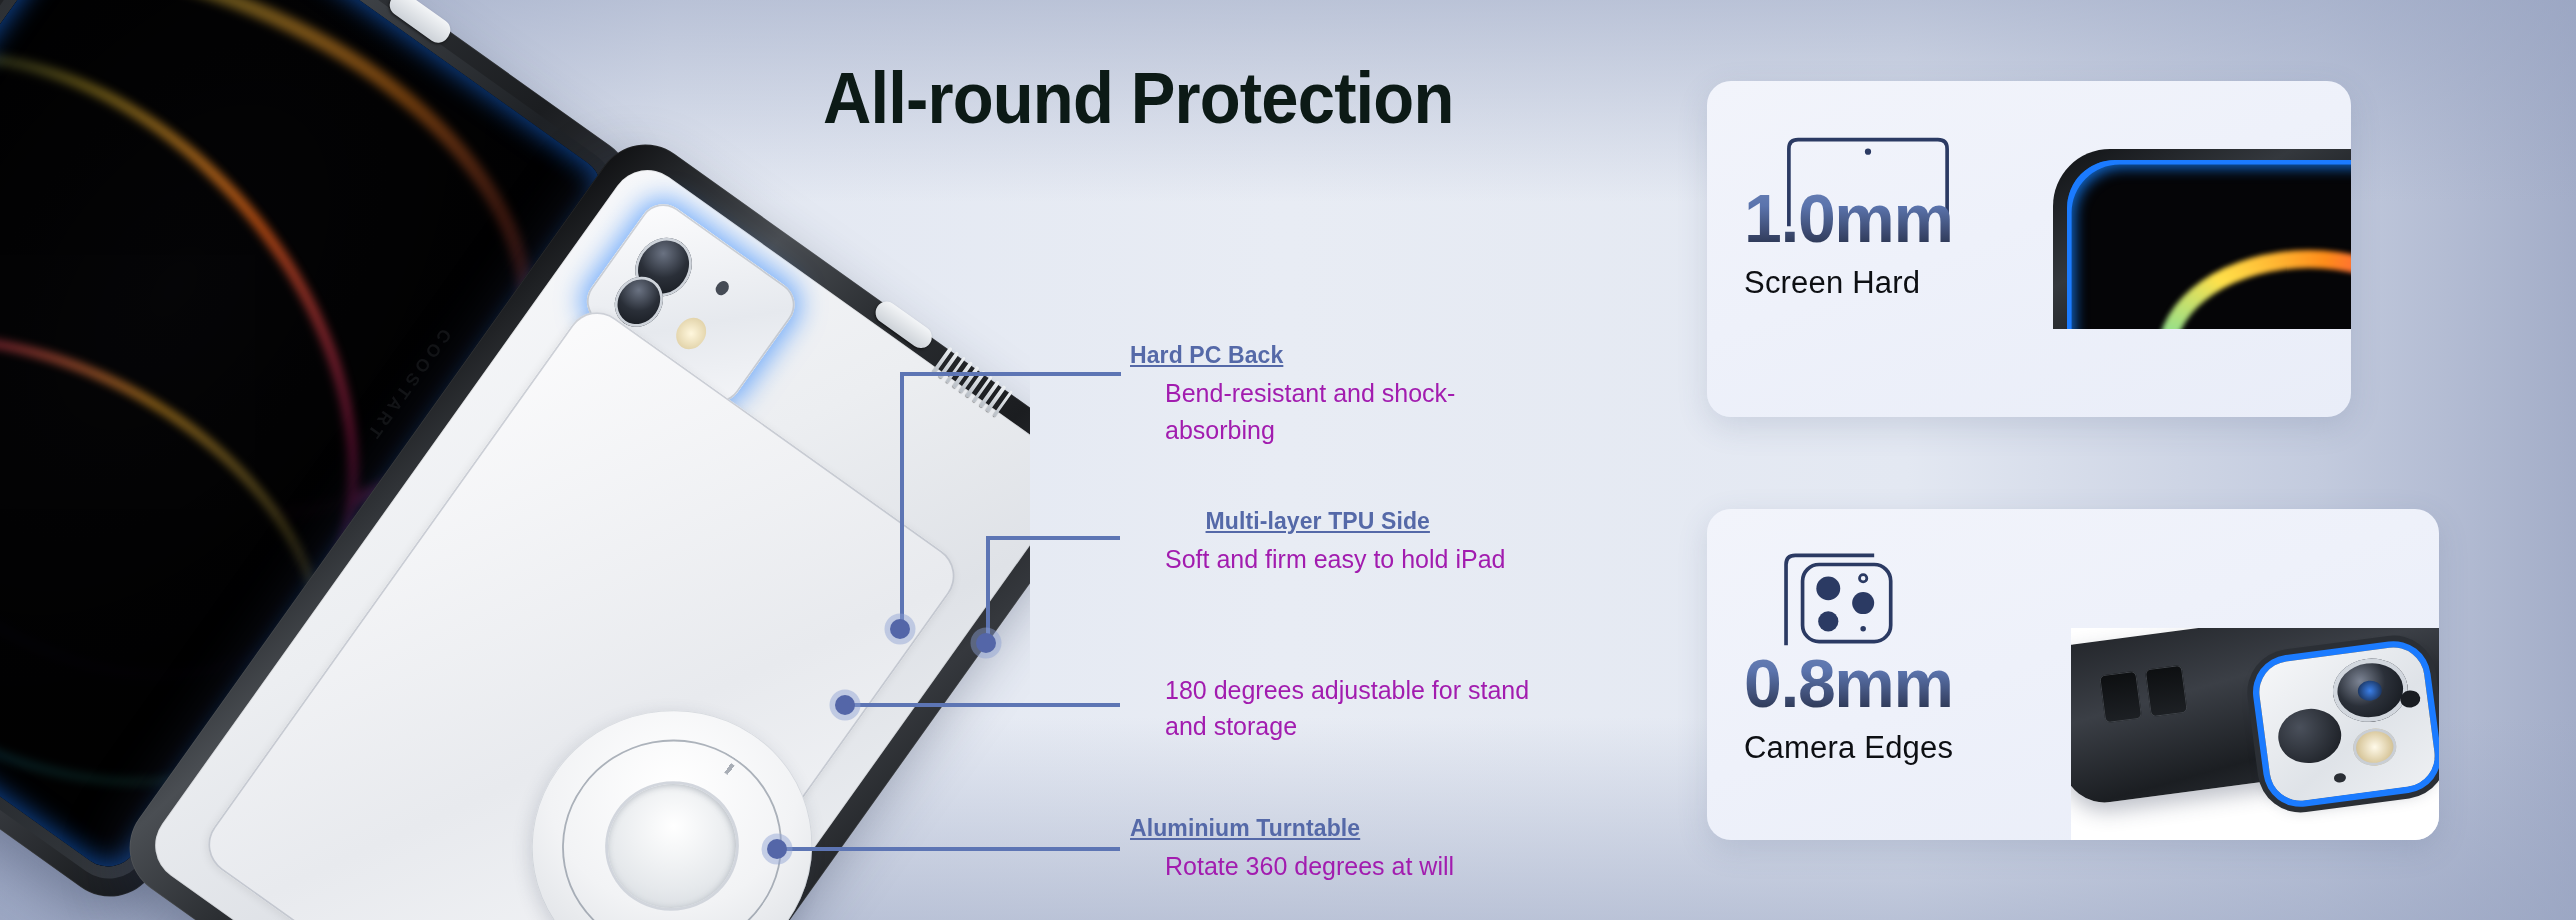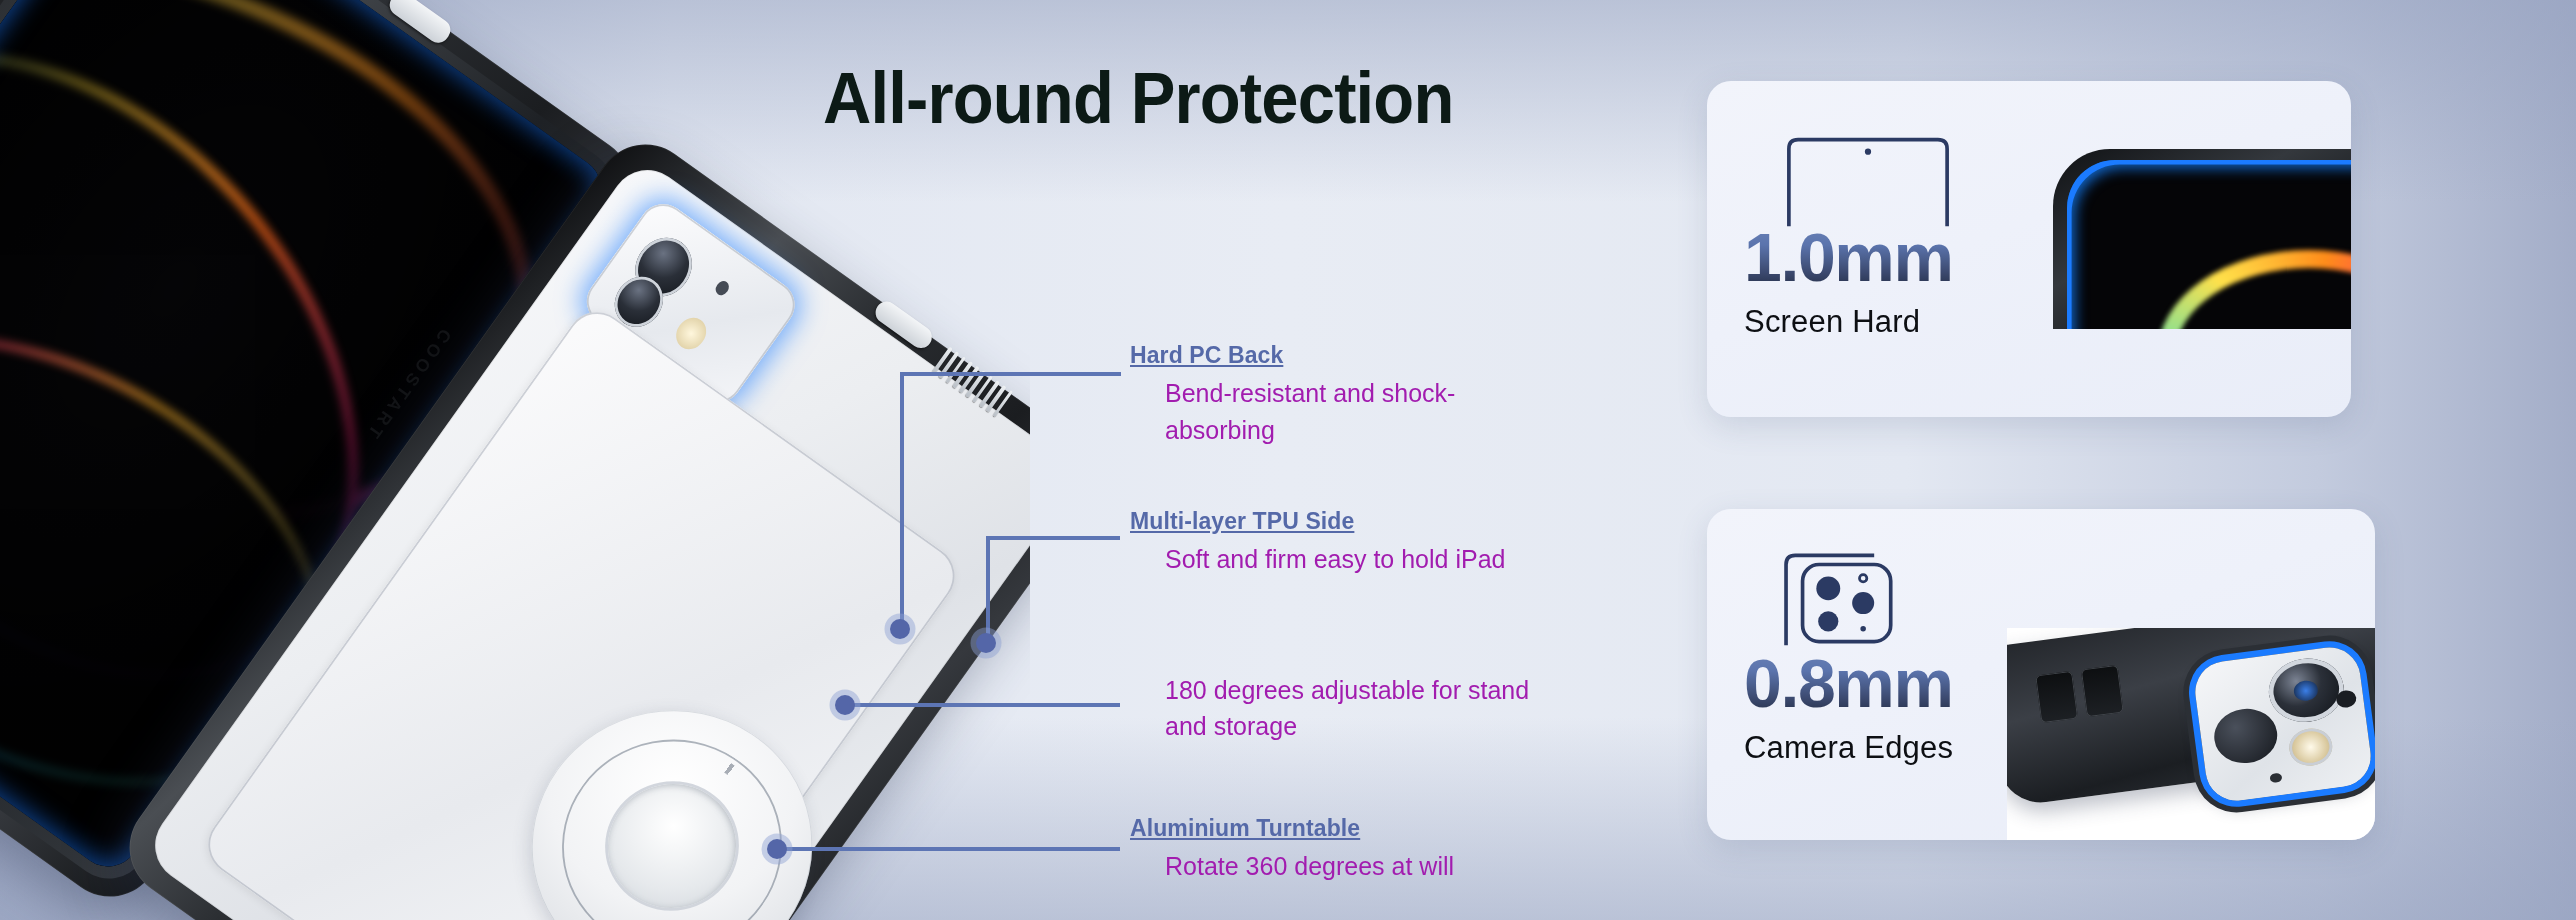--- a/index.html
+++ b/index.html
@@ -351,21 +351,21 @@
   <div class="conn">
     <div class="h" style="left:777px; top:847px; width:343px;"></div>
     <div class="dot" style="left:767px; top:839px;"></div>
   </div>
 
   <div class="feat" style="left:1130px; top:342px;">
     <h3>Hard PC Back</h3>
     <p>Bend-resistant and shock-absorbing</p>
   </div>
 
-  <div class="feat" style="left:1130px; top:508px;">
+  <div class="feat" style="left:1130px; top:508px;text-align:center;">
     <h3>Multi-layer TPU Side</h3>
     <p>Soft and firm easy to hold iPad</p>
   </div>
 
   <div class="feat" style="left:1130px; top:672px;">
     <p>180 degrees adjustable for stand and storage</p>
   </div>
 
   <div class="feat" style="left:1130px; top:815px;">
     <h3>Aluminium Turntable</h3>
@@ -375,31 +375,31 @@
   <div class="card" style="left:1707px; top:81px; width:644px; height:336px;">
 
     <div class="icon-tablet">
       <svg width="166" height="92" viewBox="0 0 180 100">
         <path d="M4 98 L4 14 Q4 4 14 4 L166 4 Q176 4 176 14 L176 98" fill="none" stroke="#2b3a63" stroke-width="4"></path>
         <circle cx="90" cy="17" r="3.4" fill="#2b3a63"></circle>
       </svg>
     </div>
 
     <div class="card-text">
-      <div class="mmval" style="margin-top:94px;">1.0mm</div>
+      <div class="mmval" style="margin-top:55px;">1.0mm</div>
       <div class="mmlabel">Screen Hard</div>
     </div>
 
     <div class="card-photo sc-photo">
       <div class="sc-body"></div>
       <div class="sc-swirl"></div>
     </div>
   </div>
 
-  <div class="card" style="left:1707px; top:509px; width:668px; height:331px;">
+  <div class="card" style="left:1707px; top:509px; width:732px; height:331px;">
 
     <div class="icon-cam">
       <svg width="166" height="101" viewBox="0 0 180 110">
         <path d="M4 106 L4 18 M4 18 Q4 8 14 8 M14 8 L100 8" fill="none" stroke="#2b3a63" stroke-width="4"></path>
         <rect x="22" y="18" width="96" height="84" rx="18" fill="none" stroke="#2b3a63" stroke-width="4"></rect>
         <circle cx="50" cy="44" r="13" fill="#2b3a63"></circle>
         <circle cx="50" cy="80" r="11" fill="#2b3a63"></circle>
         <circle cx="88" cy="60" r="12" fill="#2b3a63"></circle>
         <circle cx="88" cy="33" r="4" fill="none" stroke="#2b3a63" stroke-width="3"></circle>
         <circle cx="88" cy="88" r="3" fill="#2b3a63"></circle>

